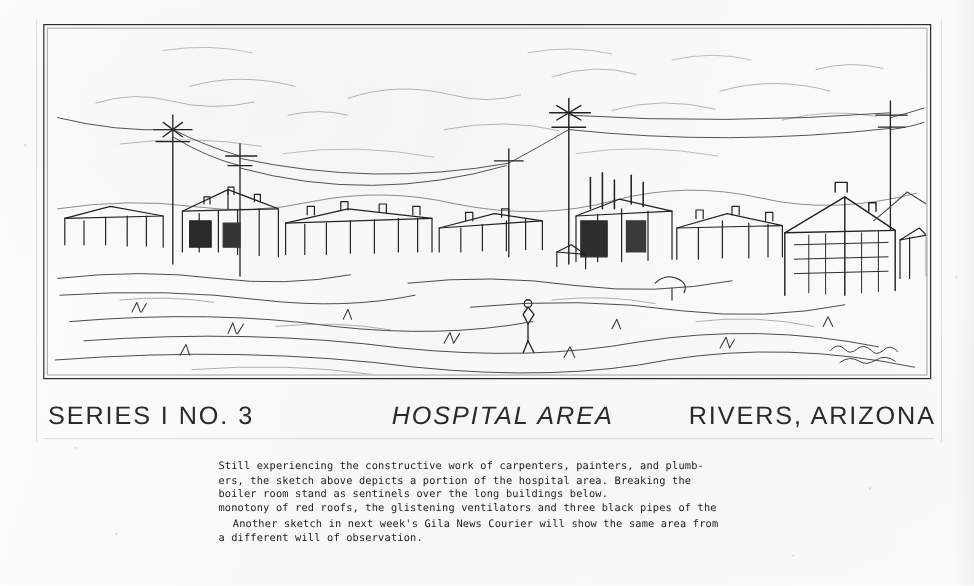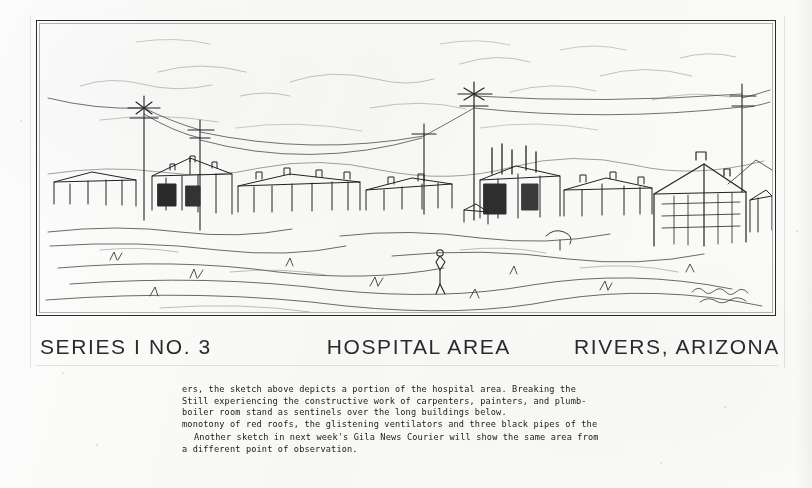--- a/index.html
+++ b/index.html
@@ -68,21 +68,21 @@
     font-family: "Liberation Sans", sans-serif;
   }
   .caption-text {
     font-size: 21px;
     letter-spacing: 1.6px;
     color: #2a2a2a;
     white-space: nowrap;
     font-weight: 400;
   }
   .caption-left { flex: 0 0 auto; }
-  .caption-center { flex: 0 0 auto; margin-left: 52px; }
+  .caption-center { flex: 0 0 auto; margin-left: 52px; font-style: italic; }
   .caption-right { flex: 0 0 auto; text-align: right; }
 
   
   .card-edge {
     position: absolute;
     left: 36px;
     top: 365px;
     width: 742px;
     height: 1px;
     background: rgba(0,0,0,0.10);
@@ -359,26 +359,26 @@
     </div>
   </div>
 
   <div class="caption-row">
     <span class="caption-text caption-left">SERIES I NO. 3</span>
     <span class="caption-text caption-center">HOSPITAL AREA</span>
     <span class="caption-text caption-right">RIVERS, ARIZONA</span>
   </div>
 
   <div class="body-copy">
+    <p>Still experiencing the constructive work of carpenters,  painters, and plumb-</p>
     <p>ers,  the sketch above  depicts a portion of the hospital area.   Breaking  the</p>
-    <p>Still experiencing the constructive work of carpenters,  painters, and plumb-</p>
     <p>boiler room stand as sentinels over the long buildings below.</p>
     <p>monotony of red roofs,  the glistening  ventilators and three black pipes of the</p>
     <p class="para2">Another sketch in next week's Gila News Courier will  show the same area from</p>
-    <p>a different point of observation.</p>
+    <p>a different will of observation.</p>
   </div>
 
   <div class="edge-noise"></div>
 
   <div class="scan-speck" style="left:62px;  top:372px; width:2px; height:2px;"></div>
   <div class="scan-speck" style="left:724px; top:406px; width:2px; height:2px;"></div>
   <div class="scan-speck" style="left:96px;  top:444px; width:1.5px; height:1.5px;"></div>
   <div class="scan-speck" style="left:660px; top:462px; width:2px; height:2px;"></div>
   <div class="scan-speck" style="left:20px;  top:120px; width:2px; height:2px;"></div>
   <div class="scan-speck" style="left:796px; top:230px; width:2px; height:2px;"></div>

